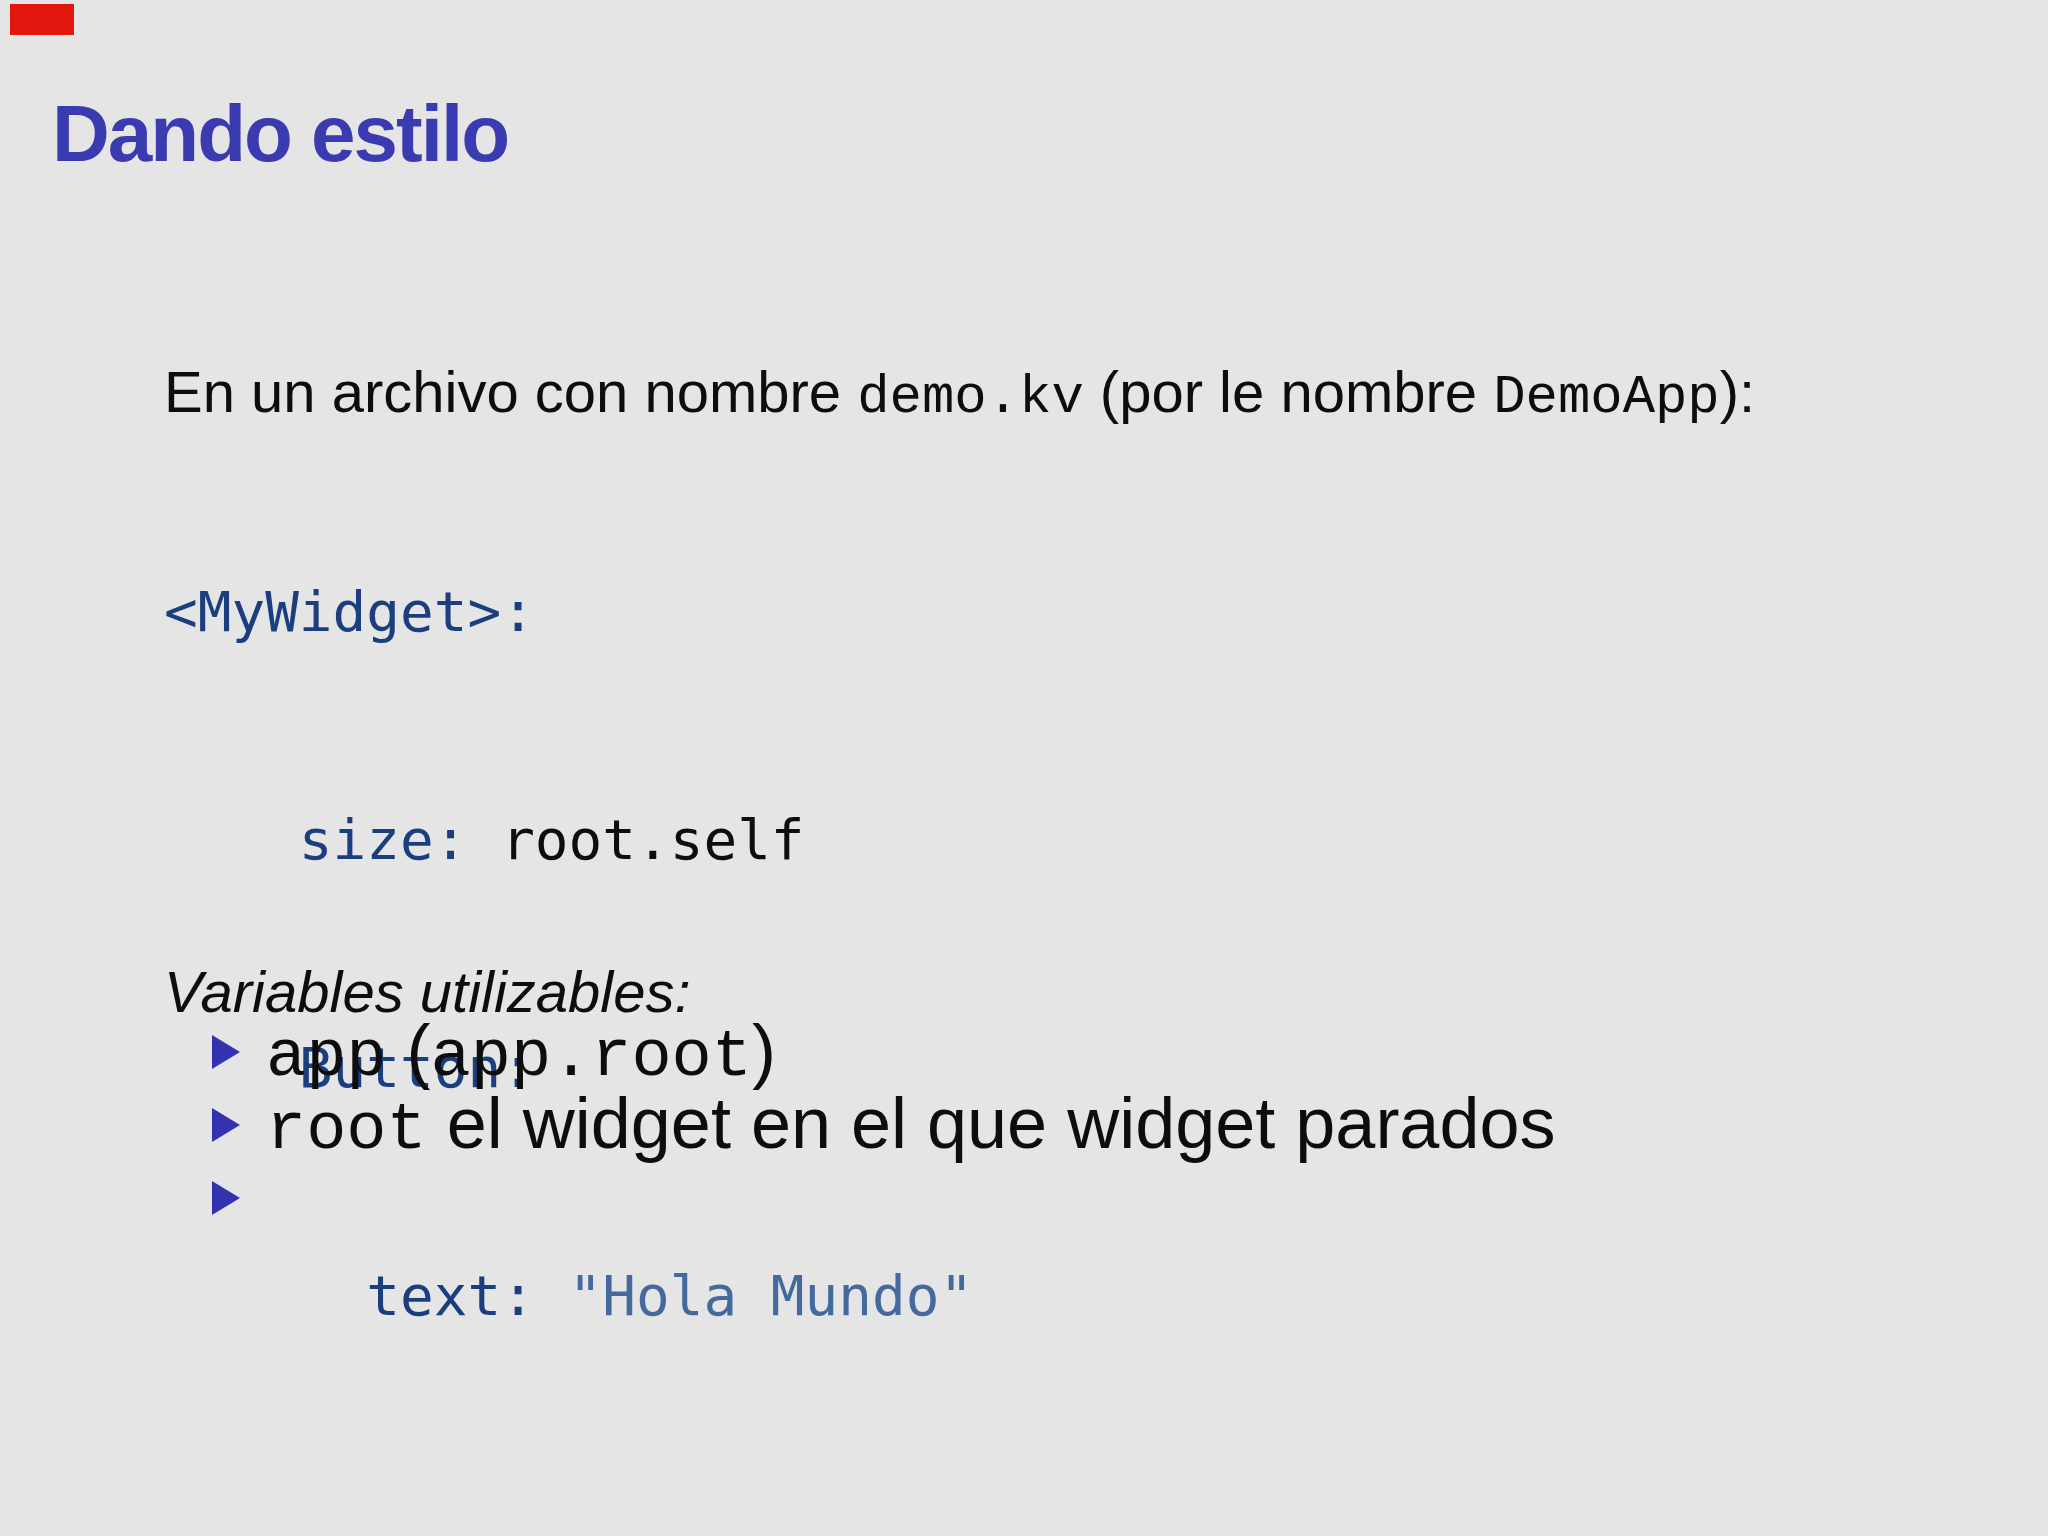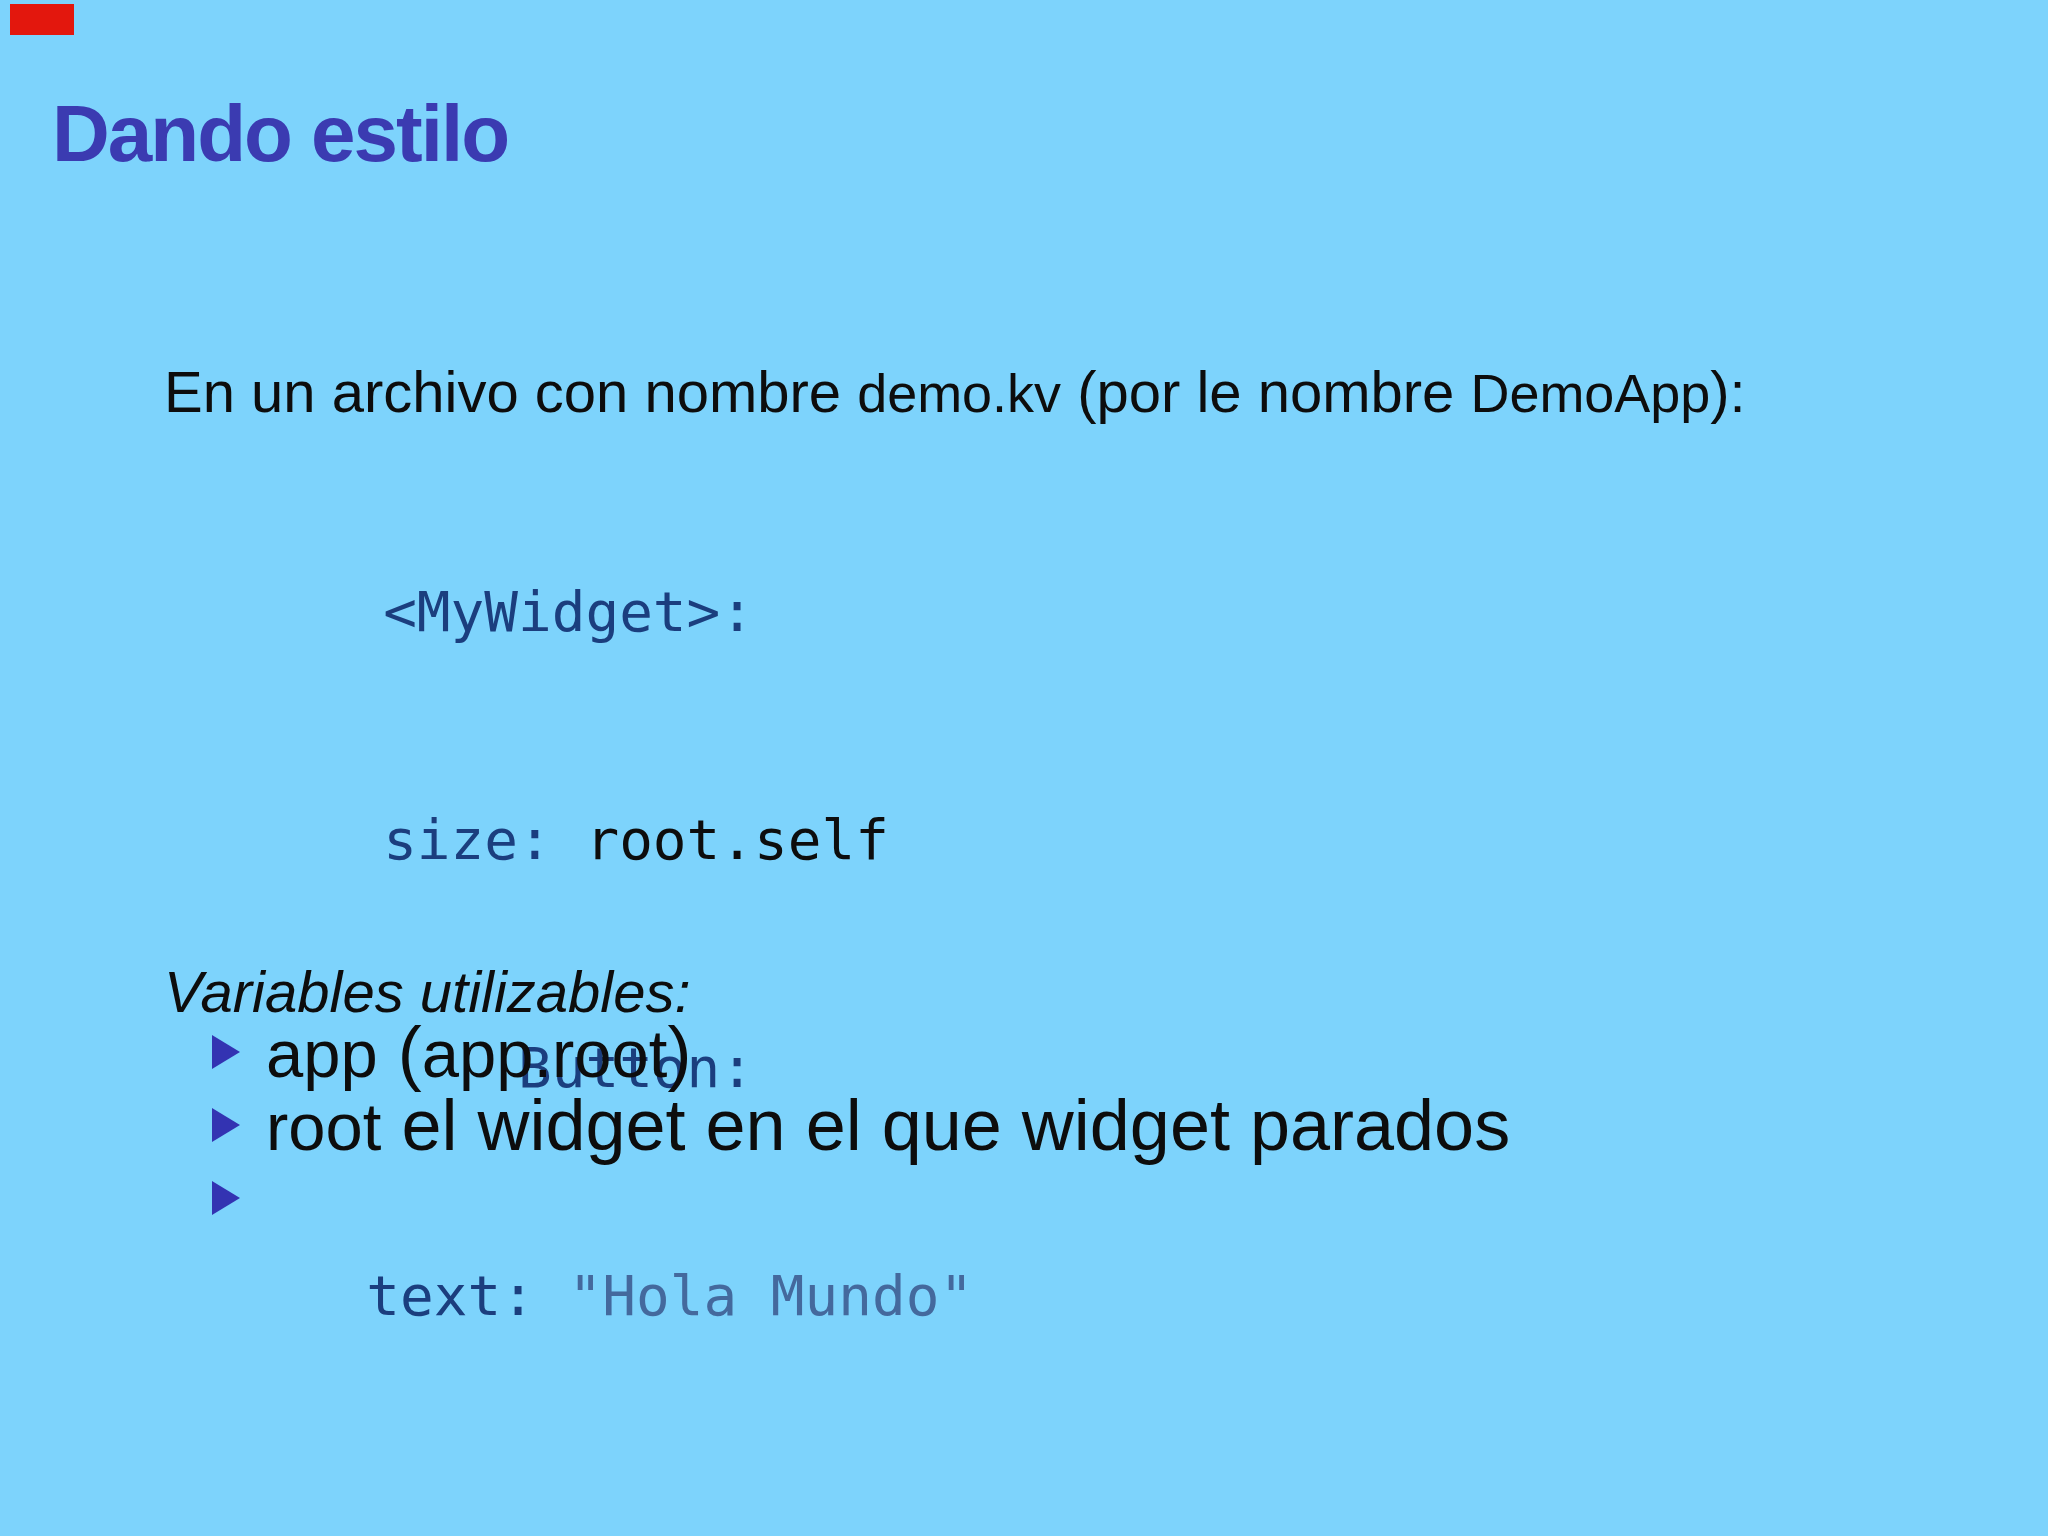--- a/index.html
+++ b/index.html
@@ -11,22 +11,21 @@
     width: 2048px;
     height: 1536px;
     position: relative;
     overflow: hidden;
     font-family: "Liberation Sans", sans-serif;
     color: var(--text, #0d0d0d);
   }
   .slide {
     position: absolute;
     inset: 0;
-    background: #7dd3fc;
-    text-align: center;
+    background: #e5e5e5;
   }
   .red-mark {
     position: absolute;
     left: 10px;
     top: 4px;
     width: 64px;
     height: 31px;
     background: var(--red-mark, #e3170d);
   }
   .title {
@@ -39,21 +38,21 @@
     white-space: nowrap;
   }
   .intro {
     position: absolute;
     left: 164px;
     top: 300px;
     font-size: 58px;
     white-space: nowrap;
   }
   .mono {
-    font-family: Liberation Sans, sans-serif;
+    font-family: Liberation Mono, monospace;
     font-size: 0.93em;
   }
   .code {
     position: absolute;
     left: 164px;
     top: 422px;
     font-family: "DejaVu Sans Mono", "Liberation Mono", monospace;
     font-size: 56px;
     line-height: 76px;
     white-space: pre;

